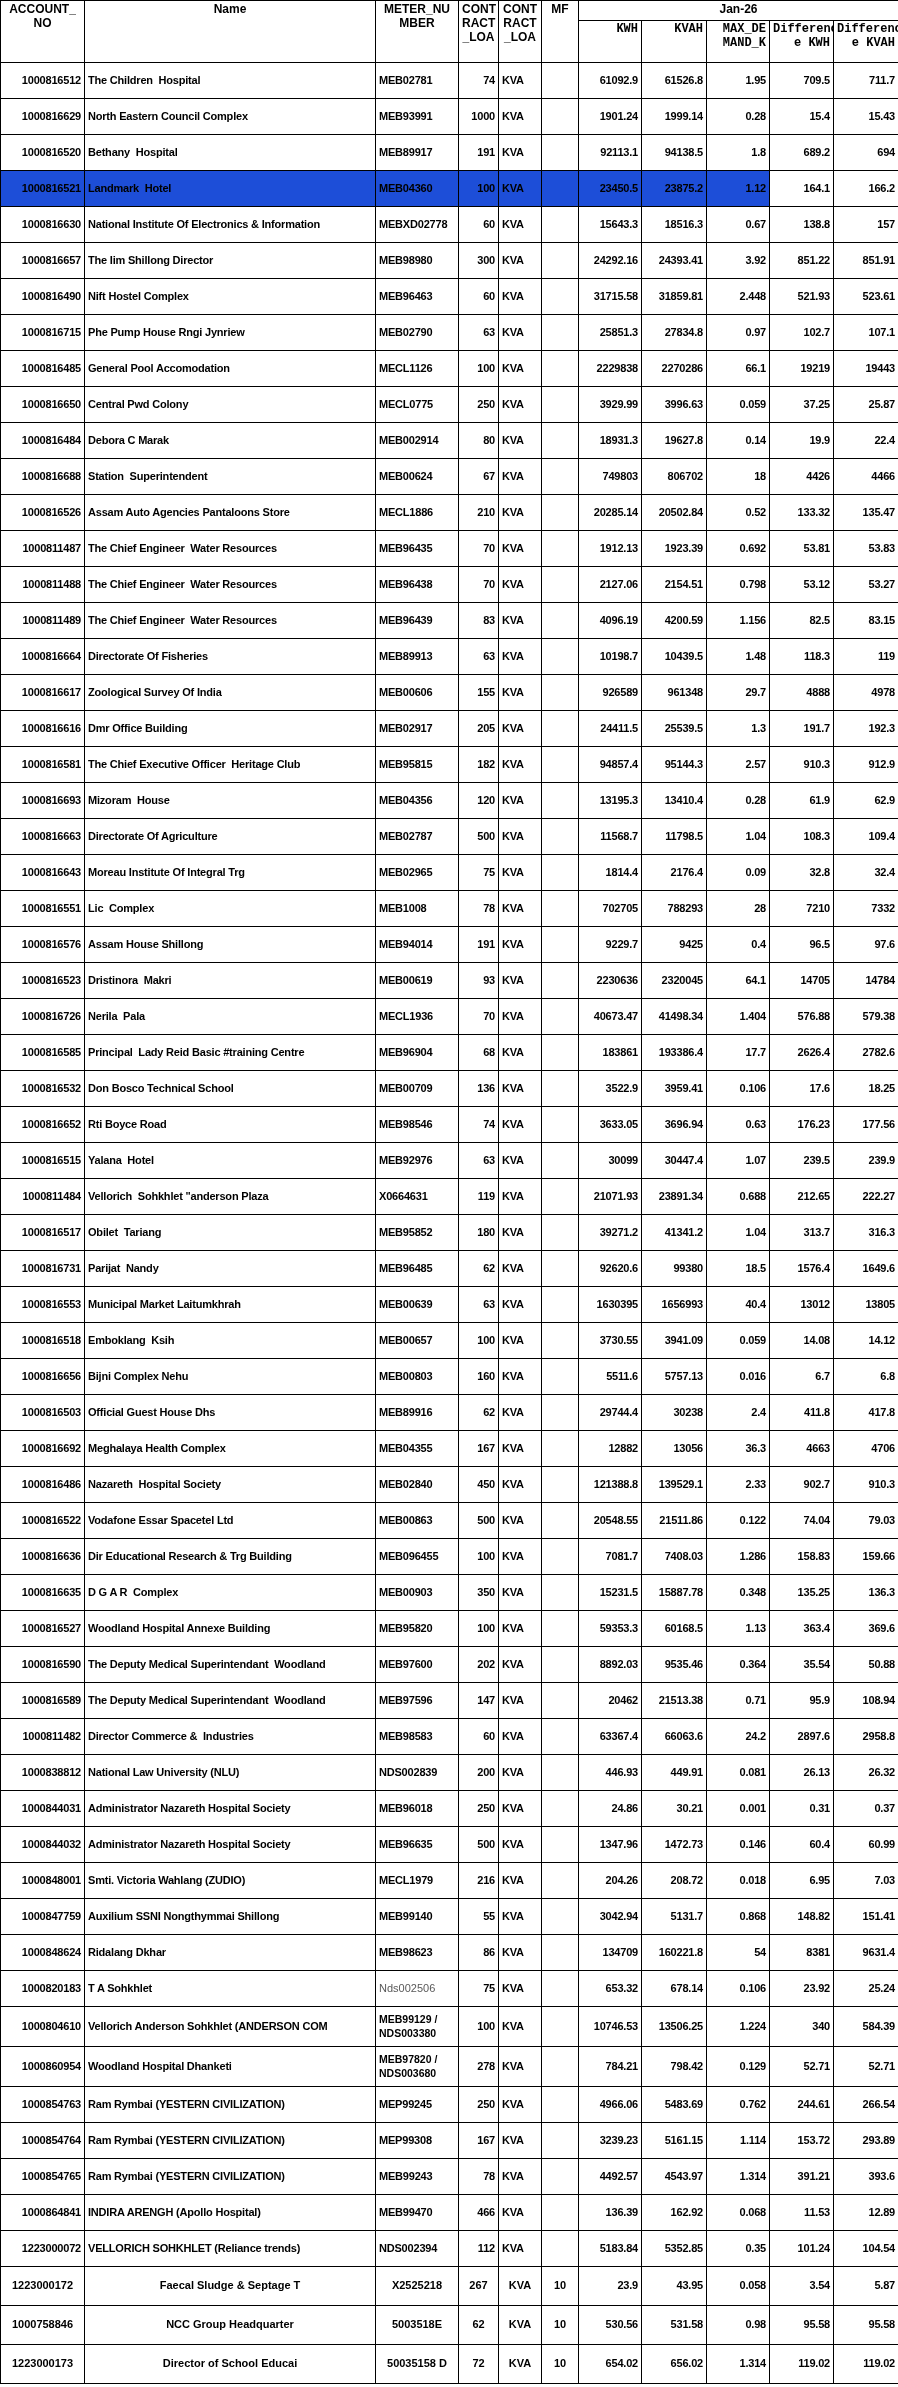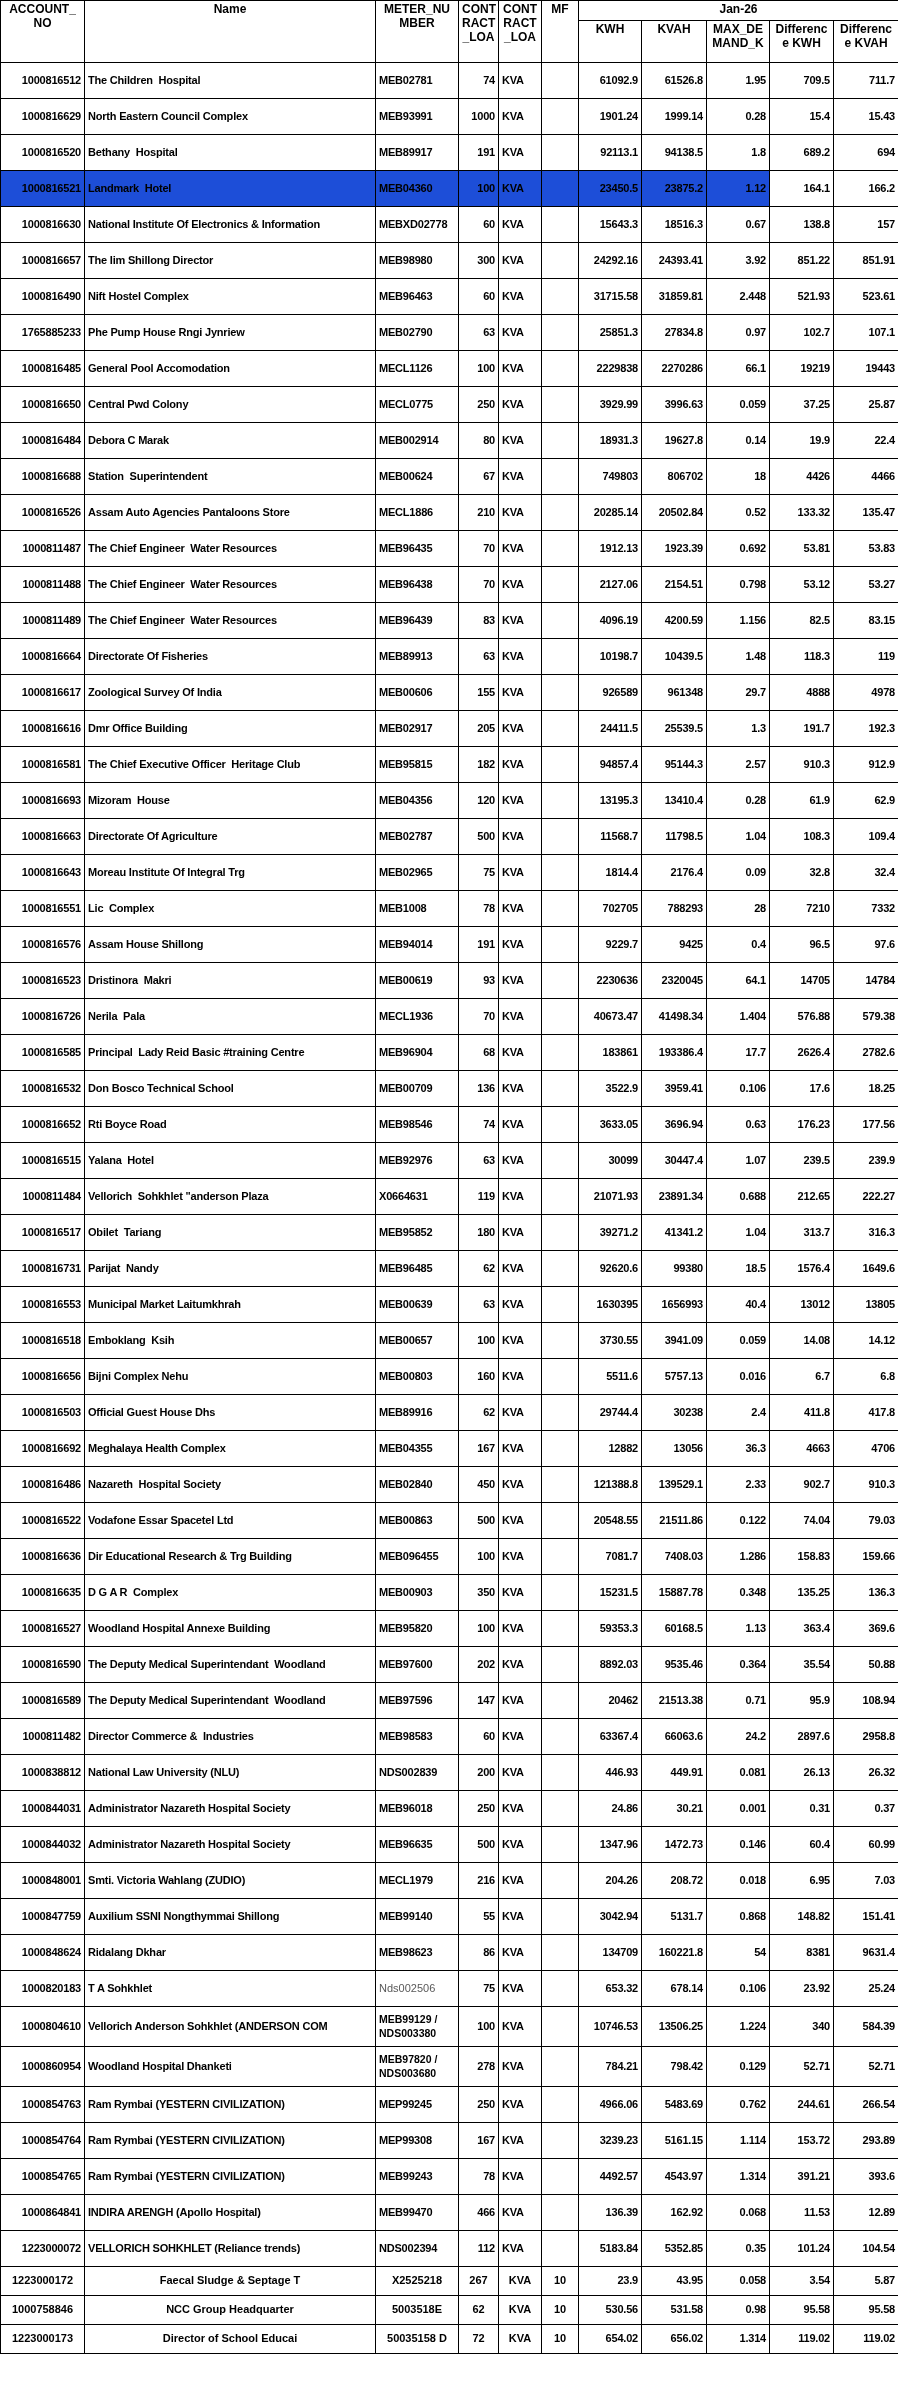--- a/index.html
+++ b/index.html
@@ -22,24 +22,24 @@
   thead th{
     font-size:12px;
     text-align:center;
     vertical-align:top;
     white-space:pre-line;
     padding-top:2px;
     line-height:1.15;
   }
   thead tr.group-row{height:20px;margin-left:8px;}
   thead tr.sub-row{height:42px;}
-  thead th.sub{text-align:center;}
+  thead th.sub{text-align:right;font-family:Liberation Mono, monospace;}
   tbody tr{height:36px;}
   tbody tr.tall{height:40px;}
-  tbody tr.centered{height:29px;}
+  tbody tr.centered{height:39px;}
   td{vertical-align:middle;letter-spacing:-0.2px;}
   td.num{text-align:right;}
   td.txt{text-align:left;white-space:pre;}
   td.ctr{text-align:center;}
   td.shaded{background:#1d4ed8;}
   td.meter-gray{color:#595959;font-weight:400;letter-spacing:0;}
   td.twoline{white-space:pre-line;font-size:10.5px;line-height:1.25;letter-spacing:0;margin-left:12px;}
   tr.centered td:nth-child(-n+6){text-align:center;white-space:normal;letter-spacing:0;}
 </style>
 </head>
@@ -173,21 +173,21 @@
           <td class="num">60</td>
           <td class="txt">KVA</td>
           <td class="ctr"></td>
           <td class="num">31715.58</td>
           <td class="num">31859.81</td>
           <td class="num">2.448</td>
           <td class="num">521.93</td>
           <td class="num">523.61</td>
         </tr>
         <tr>
-          <td class="num">1765885233</td>
+          <td class="num">1000816715</td>
           <td class="txt">Phe Pump House Rngi Jynriew</td>
           <td class="txt">MEB02790</td>
           <td class="num">63</td>
           <td class="txt">KVA</td>
           <td class="ctr"></td>
           <td class="num">25851.3</td>
           <td class="num">27834.8</td>
           <td class="num">0.97</td>
           <td class="num">102.7</td>
           <td class="num">107.1</td>

